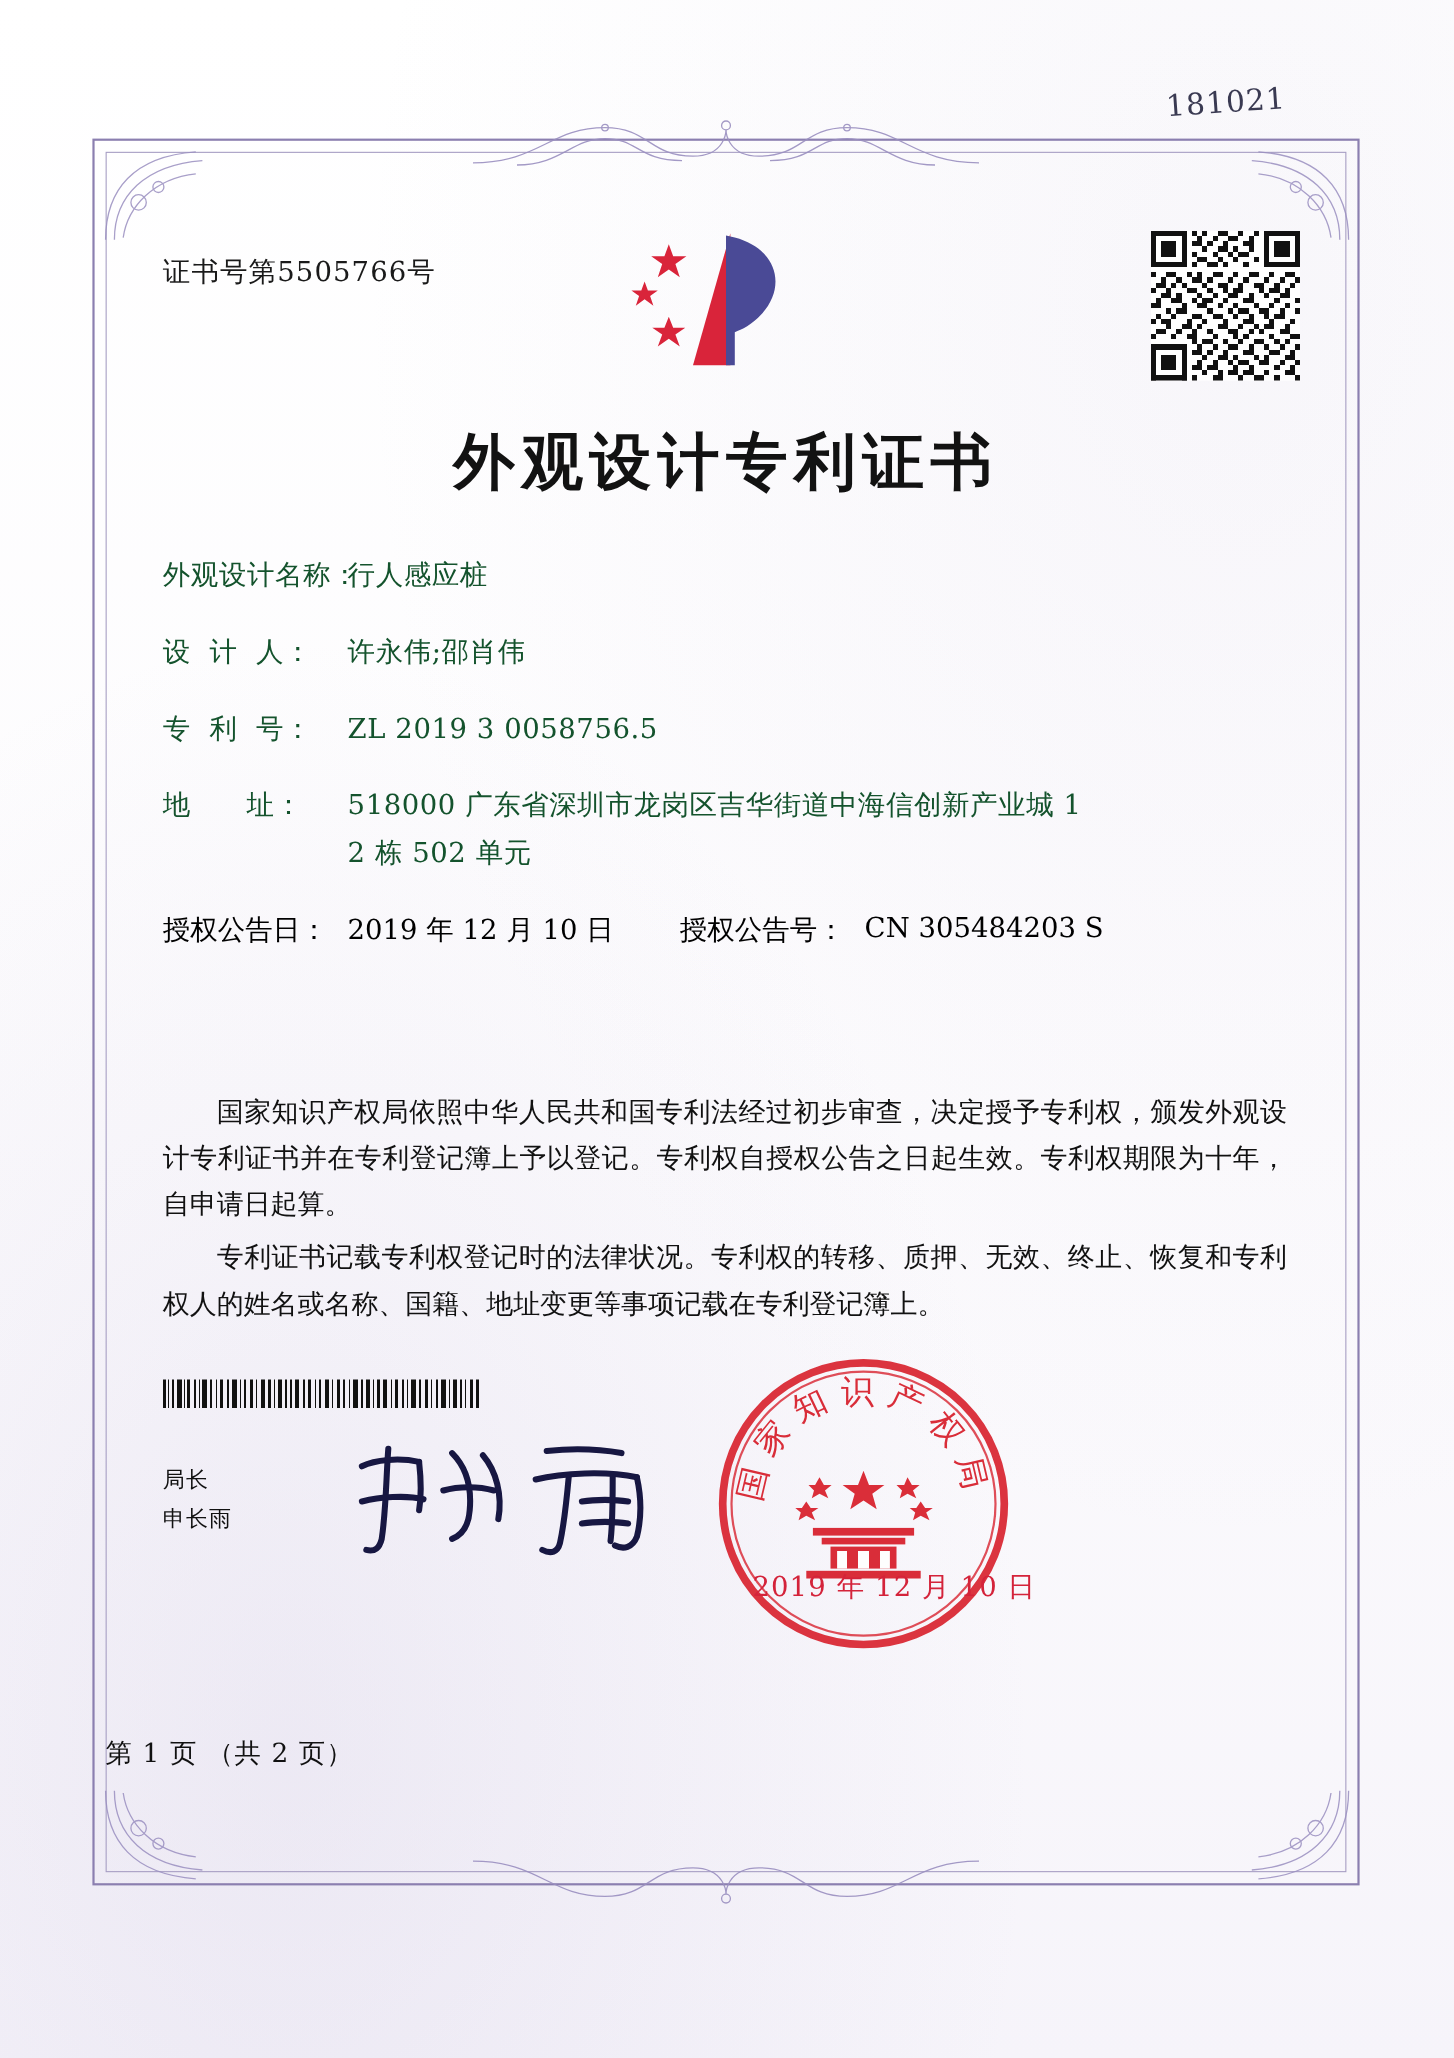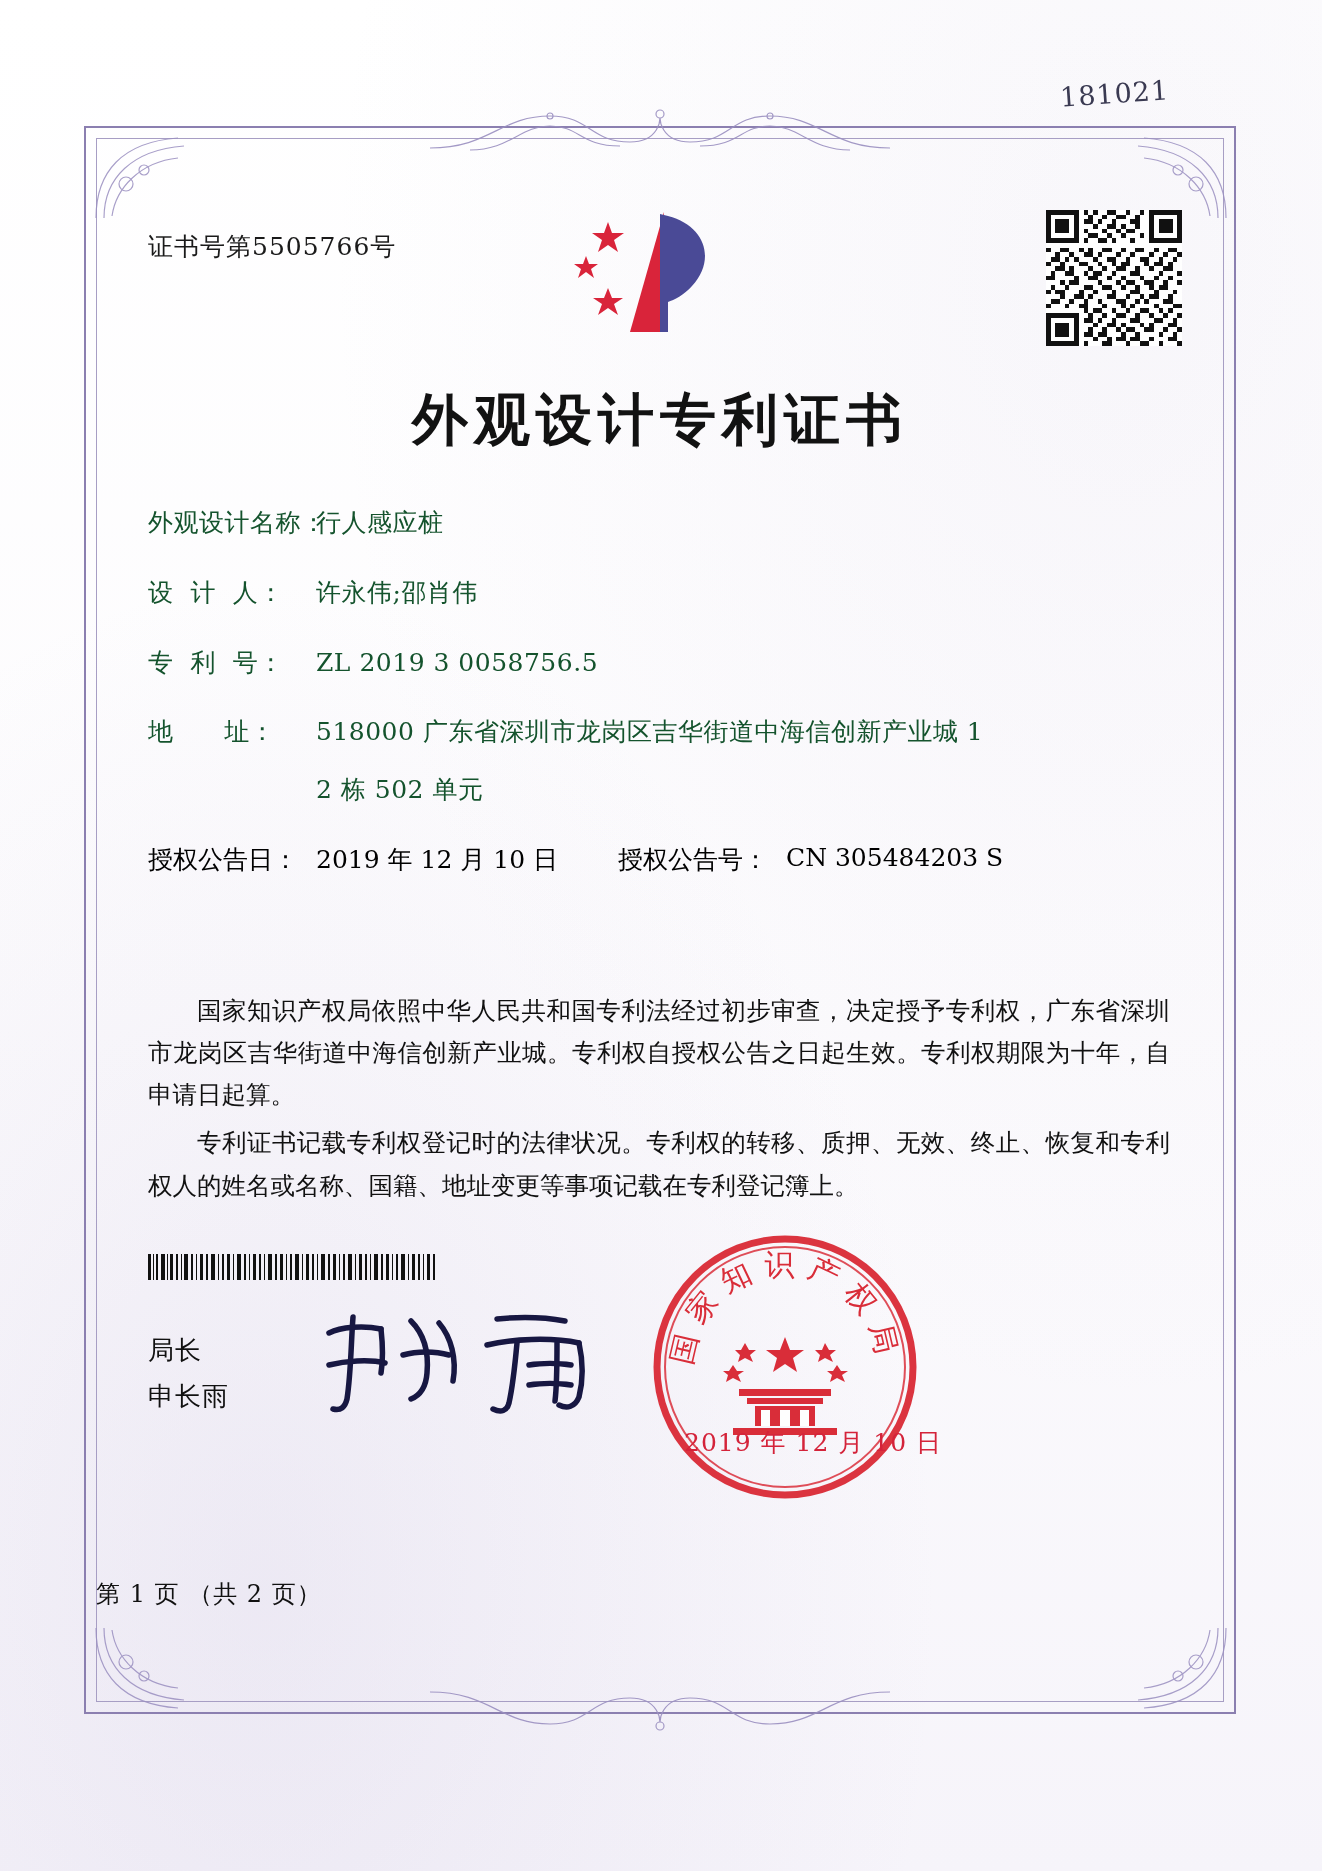--- a/index.html
+++ b/index.html
@@ -150,21 +150,21 @@
     flex: 0 0 168px;
     white-space: pre;
     letter-spacing: 0.5px;
   }
   .field-value {
     flex: 1;
     letter-spacing: 0.5px;
   }
   .field-value .line2 {
     display: block;
-    margin-top: 24px;
+    margin-top: 10px;
   }
   .row-two-col {
     display: flex;
     font-size: 25px;
     margin-bottom: 18px;
     font-family: "DejaVu Serif", serif;
   }
   .col-a { width: 470px; flex: 0 0 470px; display:flex; }
   .col-a .lbl { width: 168px; flex: 0 0 168px; white-space: pre; }
   .col-b { display: flex; }
@@ -191,21 +191,21 @@
     left: 52px;
     top: 1116px;
     width: 292px;
     height: 26px;
   }
 
   .director-block {
     position: absolute;
     left: 52px;
     top: 1190px;
-    font-size: 26px;
+    font-size: 20px;
     line-height: 1.75;
     color: #111;
     letter-spacing: 1px;
     font-family: "DejaVu Serif", serif;
   }
   .signature {
     position: absolute;
     left: 215px;
     top: 1165px;
     width: 330px;
@@ -571,21 +571,21 @@
           <div>2019 年 12 月 10 日</div>
         </div>
         <div class="col-b">
           <div class="lbl">授权公告号：</div>
           <div>CN 305484203 S</div>
         </div>
       </div>
     </div>
 
     <div class="paragraphs">
-      <p>国家知识产权局依照中华人民共和国专利法经过初步审查，决定授予专利权，广东省深圳市龙岗区吉华街道中海信创新产业城。专利权自授权公告之日起生效。专利权期限为十年，自申请日起算。</p>
+      <p>国家知识产权局依照中华人民共和国专利法经过初步审查，决定授予专利权，颁发外观设计专利证书并在专利登记簿上予以登记。专利权自授权公告之日起生效。专利权期限为十年，自申请日起算。</p>
       <p>专利证书记载专利权登记时的法律状况。专利权的转移、质押、无效、终止、恢复和专利权人的姓名或名称、国籍、地址变更等事项记载在专利登记簿上。</p>
     </div>
 
     <svg class="barcode" viewBox="0 0 292 26" shape-rendering="crispEdges">
       <g fill="#111">
         <rect x="0" y="0" width="3" height="26"></rect>
           <rect x="5" y="0" width="1" height="26"></rect>
         <rect x="8" y="0" width="2" height="26"></rect>
           <rect x="13" y="0" width="4" height="26"></rect>
         <rect x="19" y="0" width="1" height="26"></rect>

